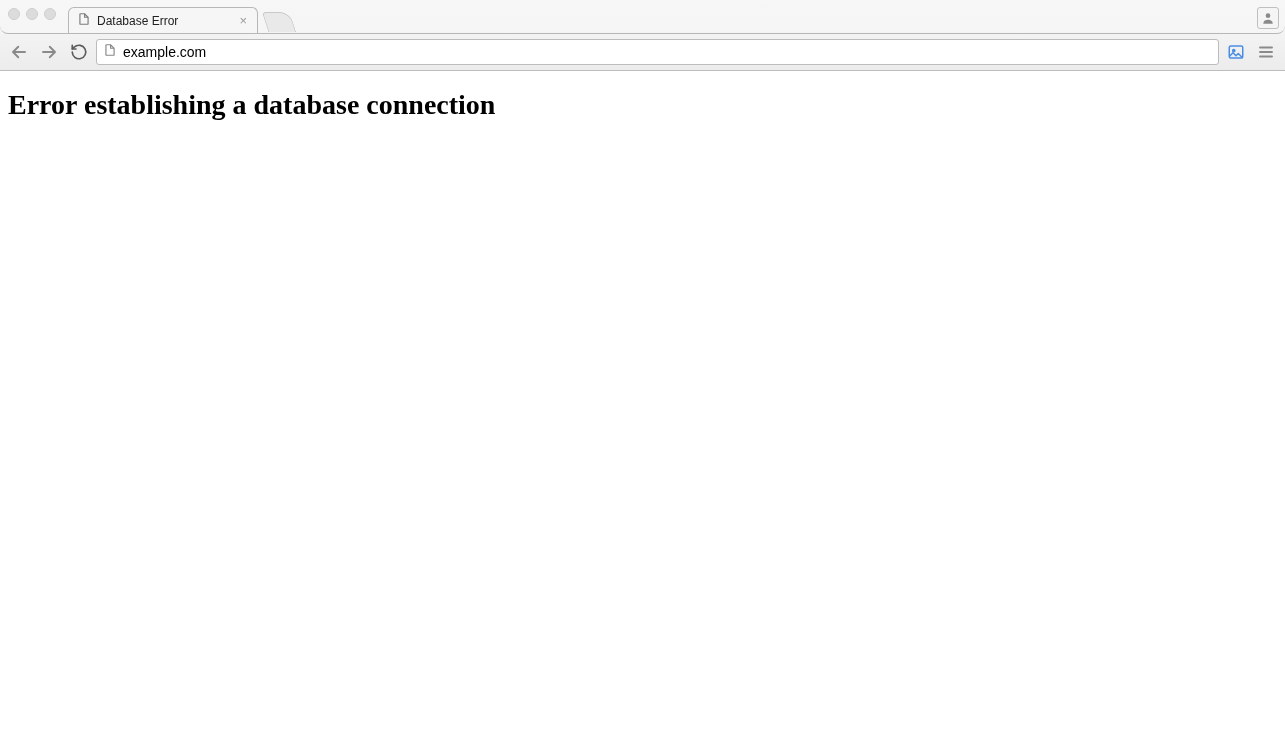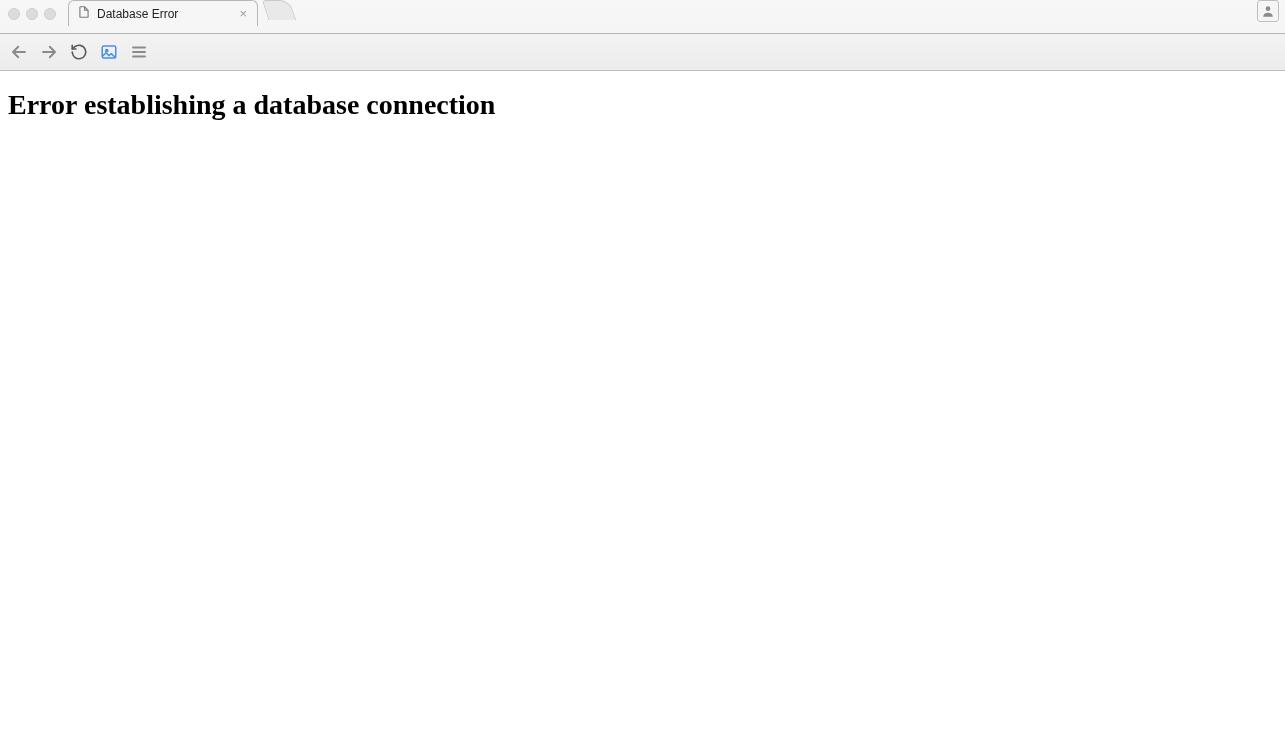--- a/index.html
+++ b/index.html
@@ -11,23 +11,25 @@
       background: linear-gradient(#f7f7f7, #f3f3f3);
       border-bottom: 1px solid #bdbdbd;
       display: flex;
       flex-direction: column;
     }
 
     
     .tabstrip {
       height: 34px;
       display: flex;
+      align-items: flex-end;
       padding-left: 8px;
       position: relative;
       border-bottom: 1px solid #b7b7b7;
+      border-radius: 8px;
     }
 
     .traffic-lights {
       display: flex;
       gap: 6px;
       align-items: center;
       height: 100%;
       padding-bottom: 6px;
       padding-right: 12px;
     }
@@ -196,20 +198,29 @@
       </svg>
     </div>
 
     <div class="nav-btn enabled">
       <svg viewBox="0 0 24 24" fill="none" stroke="currentColor" stroke-width="2.2" stroke-linecap="round" stroke-linejoin="round">
         <path d="M3 12a9 9 0 1 0 3-6.7L3 8"></path>
         <polyline points="3 3 3 8 8 8"></polyline>
       </svg>
     </div>
 
+    <div class="omnibox">
+      <span class="site-icon">
+        <svg viewBox="0 0 24 24" fill="none" stroke="currentColor" stroke-width="2">
+          <path d="M13 3H6a1 1 0 0 0-1 1v16a1 1 0 0 0 1 1h12a1 1 0 0 0 1-1V9l-6-6z"></path>
+          <path d="M13 3v6h6"></path>
+        </svg>
+      </span>
+      <input type="text" value="example.com" style="">
+    </div>
 
     <div class="toolbar-icon blue">
       <svg viewBox="0 0 24 24" fill="none" stroke="currentColor" stroke-width="2" stroke-linejoin="round">
         <rect x="3" y="4" width="18" height="16" rx="2"></rect>
         <circle cx="9" cy="10" r="1.5" fill="currentColor"></circle>
         <path d="M3 18l5-5 4 4 3-3 6 6"></path>
       </svg>
     </div>
 
     <div class="toolbar-icon">

